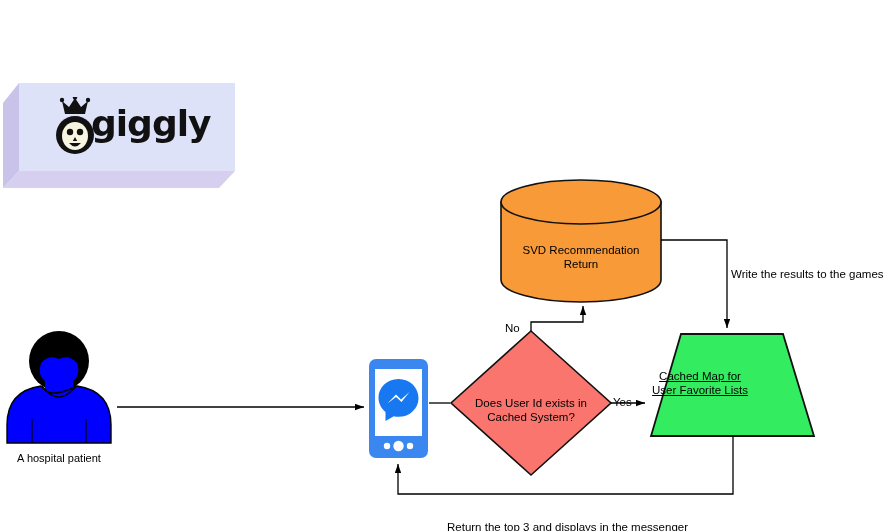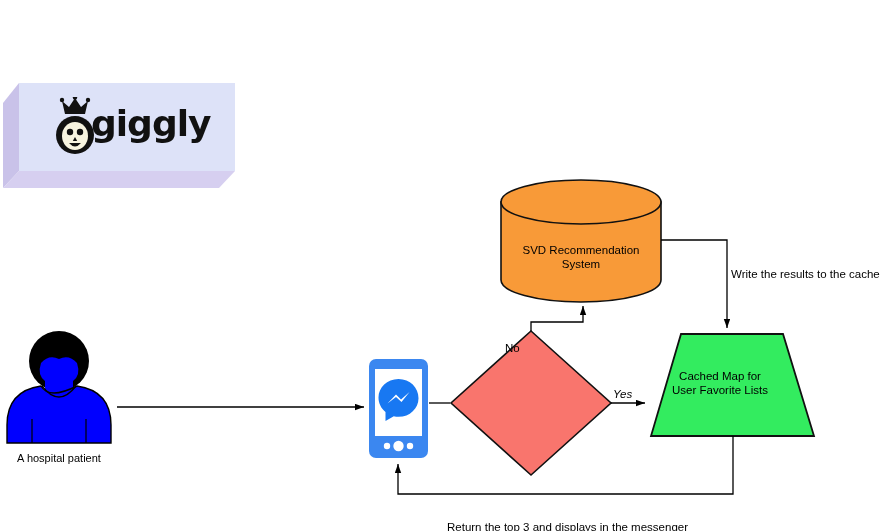--- a/index.html
+++ b/index.html
@@ -125,31 +125,35 @@
 
     <path d="M611 403 L645 403" fill="none" stroke="#000000" stroke-width="1.3" marker-end="url(#arrow)"></path>
 
     <path d="M661 240 L727 240 L727 328" fill="none" stroke="#000000" stroke-width="1.3" marker-end="url(#arrow)"></path>
 
     <path d="M733 436 L733 494 L398 494 L398 464" fill="none" stroke="#000000" stroke-width="1.3" marker-end="url(#arrow)"></path>
   </svg>
 
   <div class="nodetext" style="left:501px;top:243px;width:160px;">
     <span>SVD Recommendation</span><br>
-    <span>System</span>
+    <span>Return</span>
   </div>
 
+  <div class="nodetext" style="left:451px;top:396px;width:160px;">
+    <span>Does User Id exists in</span><br>
+    <span>Cached System?</span>
+  </div>
 
-  <div class="nodetext" style="left:640px;top:369px;width:160px;">
+  <div class="nodetext" style="left:620px;top:369px;width:160px;text-decoration:underline;">
     <span>Cached Map for</span><br>
     <span>User Favorite Lists</span>
   </div>
 
 
-  <div class="edgelabel" style="left:505px;top:322px;margin-top:20px;">No</div>
+  <div class="edgelabel" style="left:505px;top:322px;">No</div>
 
-  <div class="edgelabel" style="left:613px;top:388px;font-style:italic;">Yes</div>
+  <div class="edgelabel" style="left:613px;top:396px;">Yes</div>
 
-  <div class="edgelabel" style="left:731px;top:268px;">Write the results to the cache</div>
+  <div class="edgelabel" style="left:731px;top:268px;">Write the results to the games</div>
 
   <div class="edgelabel" style="left:447px;top:512px;margin-top:9px;">Return the top  3 and displays in the messenger</div>
 
 </div>
 
 </body></html>

